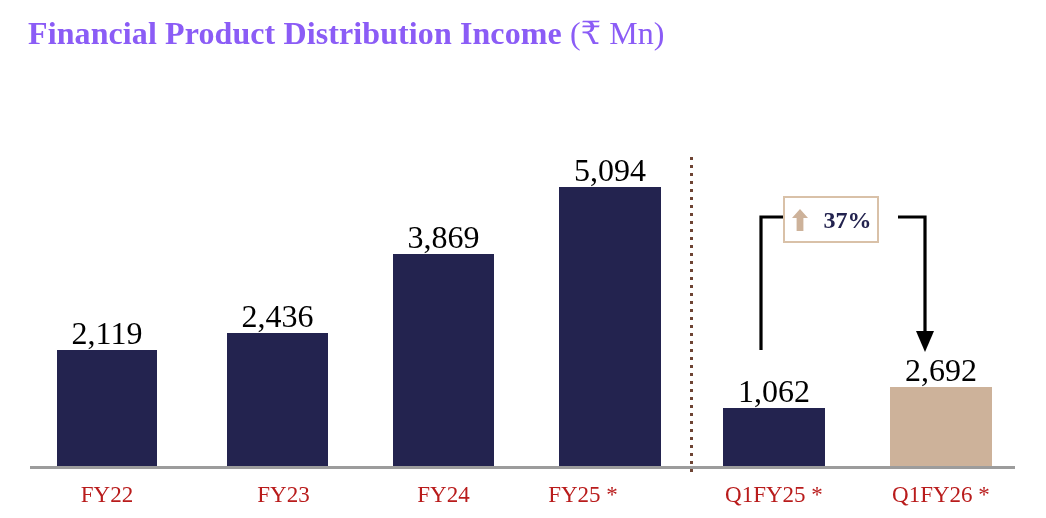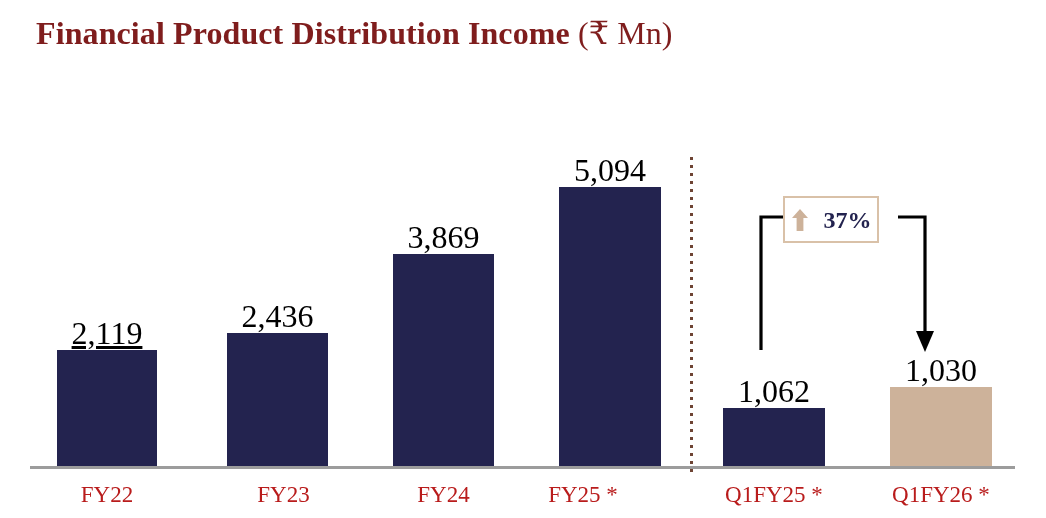--- a/index.html
+++ b/index.html
@@ -11,24 +11,24 @@
     width: 1046px;
     height: 518px;
     position: relative;
     font-family: "Liberation Serif", "DejaVu Serif", serif;
     overflow: hidden;
   }
 
   
   #chart-title {
     position: absolute;
-    left: 36px;
+    left: 28px;
     top: 14px;
     font-size: 32px;
-    color: #7f1d1d;
+    color: #8b5cf6;
     white-space: nowrap;
     letter-spacing: 0.1px;
   }
   #chart-title .t-main {
     font-weight: bold;
   }
   #chart-title .t-unit {
     font-weight: normal;
   }
 
@@ -125,36 +125,36 @@
 </style>
 </head>
 <body>
 
 <div id="chart-title"><span class="t-main">Financial Product Distribution Income </span><span class="t-unit">(₹ Mn)</span></div>
 
 <div id="plot-area">
 
   <div id="bars-layer">
       <div class="bar navy" style="left: 57px; width: 100px; height: 116px; background: rgb(35, 35, 79);"></div>
-      <div class="bar-value" style="left: 57px; width: 100px; top: 315px; text-decoration: underline;">2,119</div>
+      <div class="bar-value" style="left: 57px; width: 100px; top: 315px;">2,119</div>
       <div class="axis-label" style="left: 27px; width: 160px;">FY22</div>
       <div class="bar navy" style="left: 227px; width: 101px; height: 133px; background: rgb(35, 35, 79);"></div>
       <div class="bar-value" style="left: 227px; width: 101px; top: 298px;">2,436</div>
       <div class="axis-label" style="left: 203px; width: 161px;">FY23</div>
       <div class="bar navy" style="left: 393px; width: 101px; height: 212px; background: rgb(35, 35, 79);"></div>
       <div class="bar-value" style="left: 393px; width: 101px; top: 219px;">3,869</div>
       <div class="axis-label" style="left: 363px; width: 161px;">FY24</div>
       <div class="bar navy" style="left: 559px; width: 102px; height: 279px; background: rgb(35, 35, 79);"></div>
       <div class="bar-value" style="left: 559px; width: 102px; top: 152px;">5,094</div>
       <div class="axis-label" style="left: 502px; width: 162px;">FY25 *</div>
       <div class="bar navy" style="left: 723px; width: 102px; height: 58px; background: rgb(35, 35, 79);"></div>
       <div class="bar-value" style="left: 723px; width: 102px; top: 373px;">1,062</div>
       <div class="axis-label" style="left: 693px; width: 162px;">Q1FY25 *</div>
       <div class="bar tan" style="left: 890px; width: 102px; height: 79px; background: rgb(205, 178, 154);"></div>
-      <div class="bar-value" style="left: 890px; width: 102px; top: 352px;">1,030</div>
+      <div class="bar-value" style="left: 890px; width: 102px; top: 352px;">2,692</div>
       <div class="axis-label" style="left: 860px; width: 162px;">Q1FY26 *</div>
     </div>
 
   <div id="baseline"></div>
 
   <div id="section-divider"></div>
 
   <svg id="growth-connector" viewBox="0 0 200 160">
     <path d="M 11 150 L 11 17 L 52 17" fill="none" stroke="#000000" stroke-width="3.2"></path>
     <path d="M 148 17 L 175 17 L 175 135" fill="none" stroke="#000000" stroke-width="3.2"></path>

